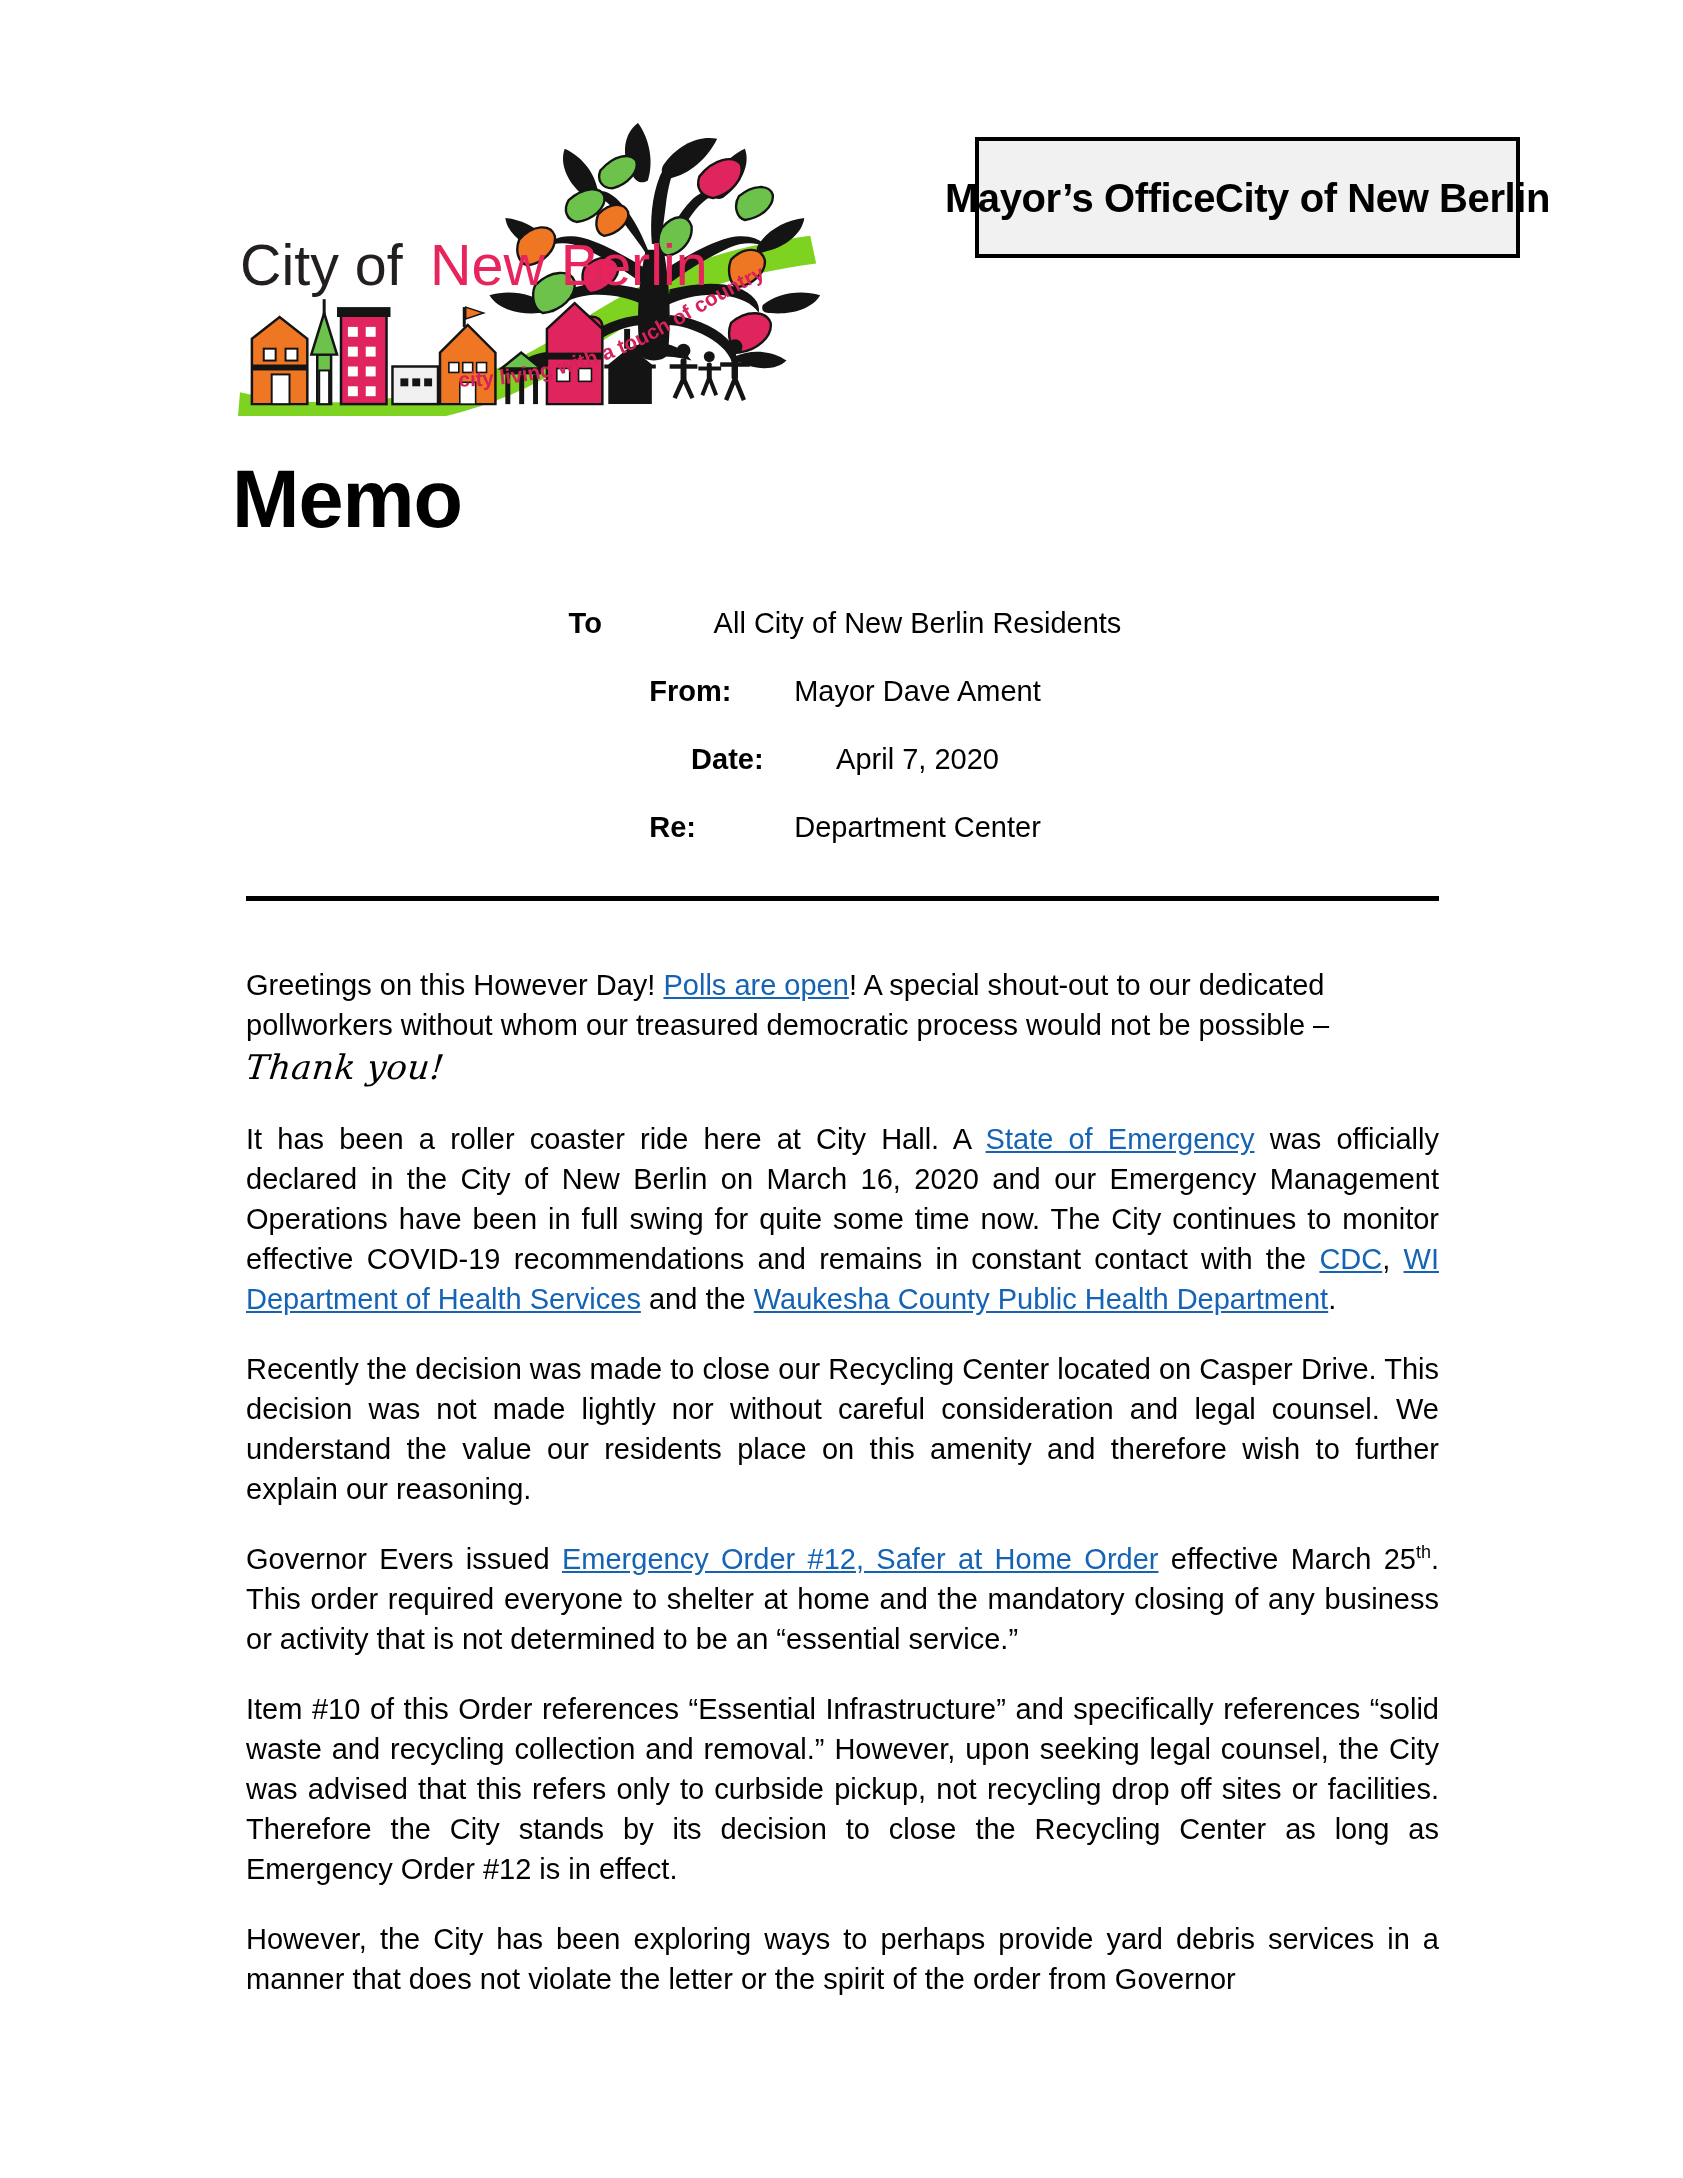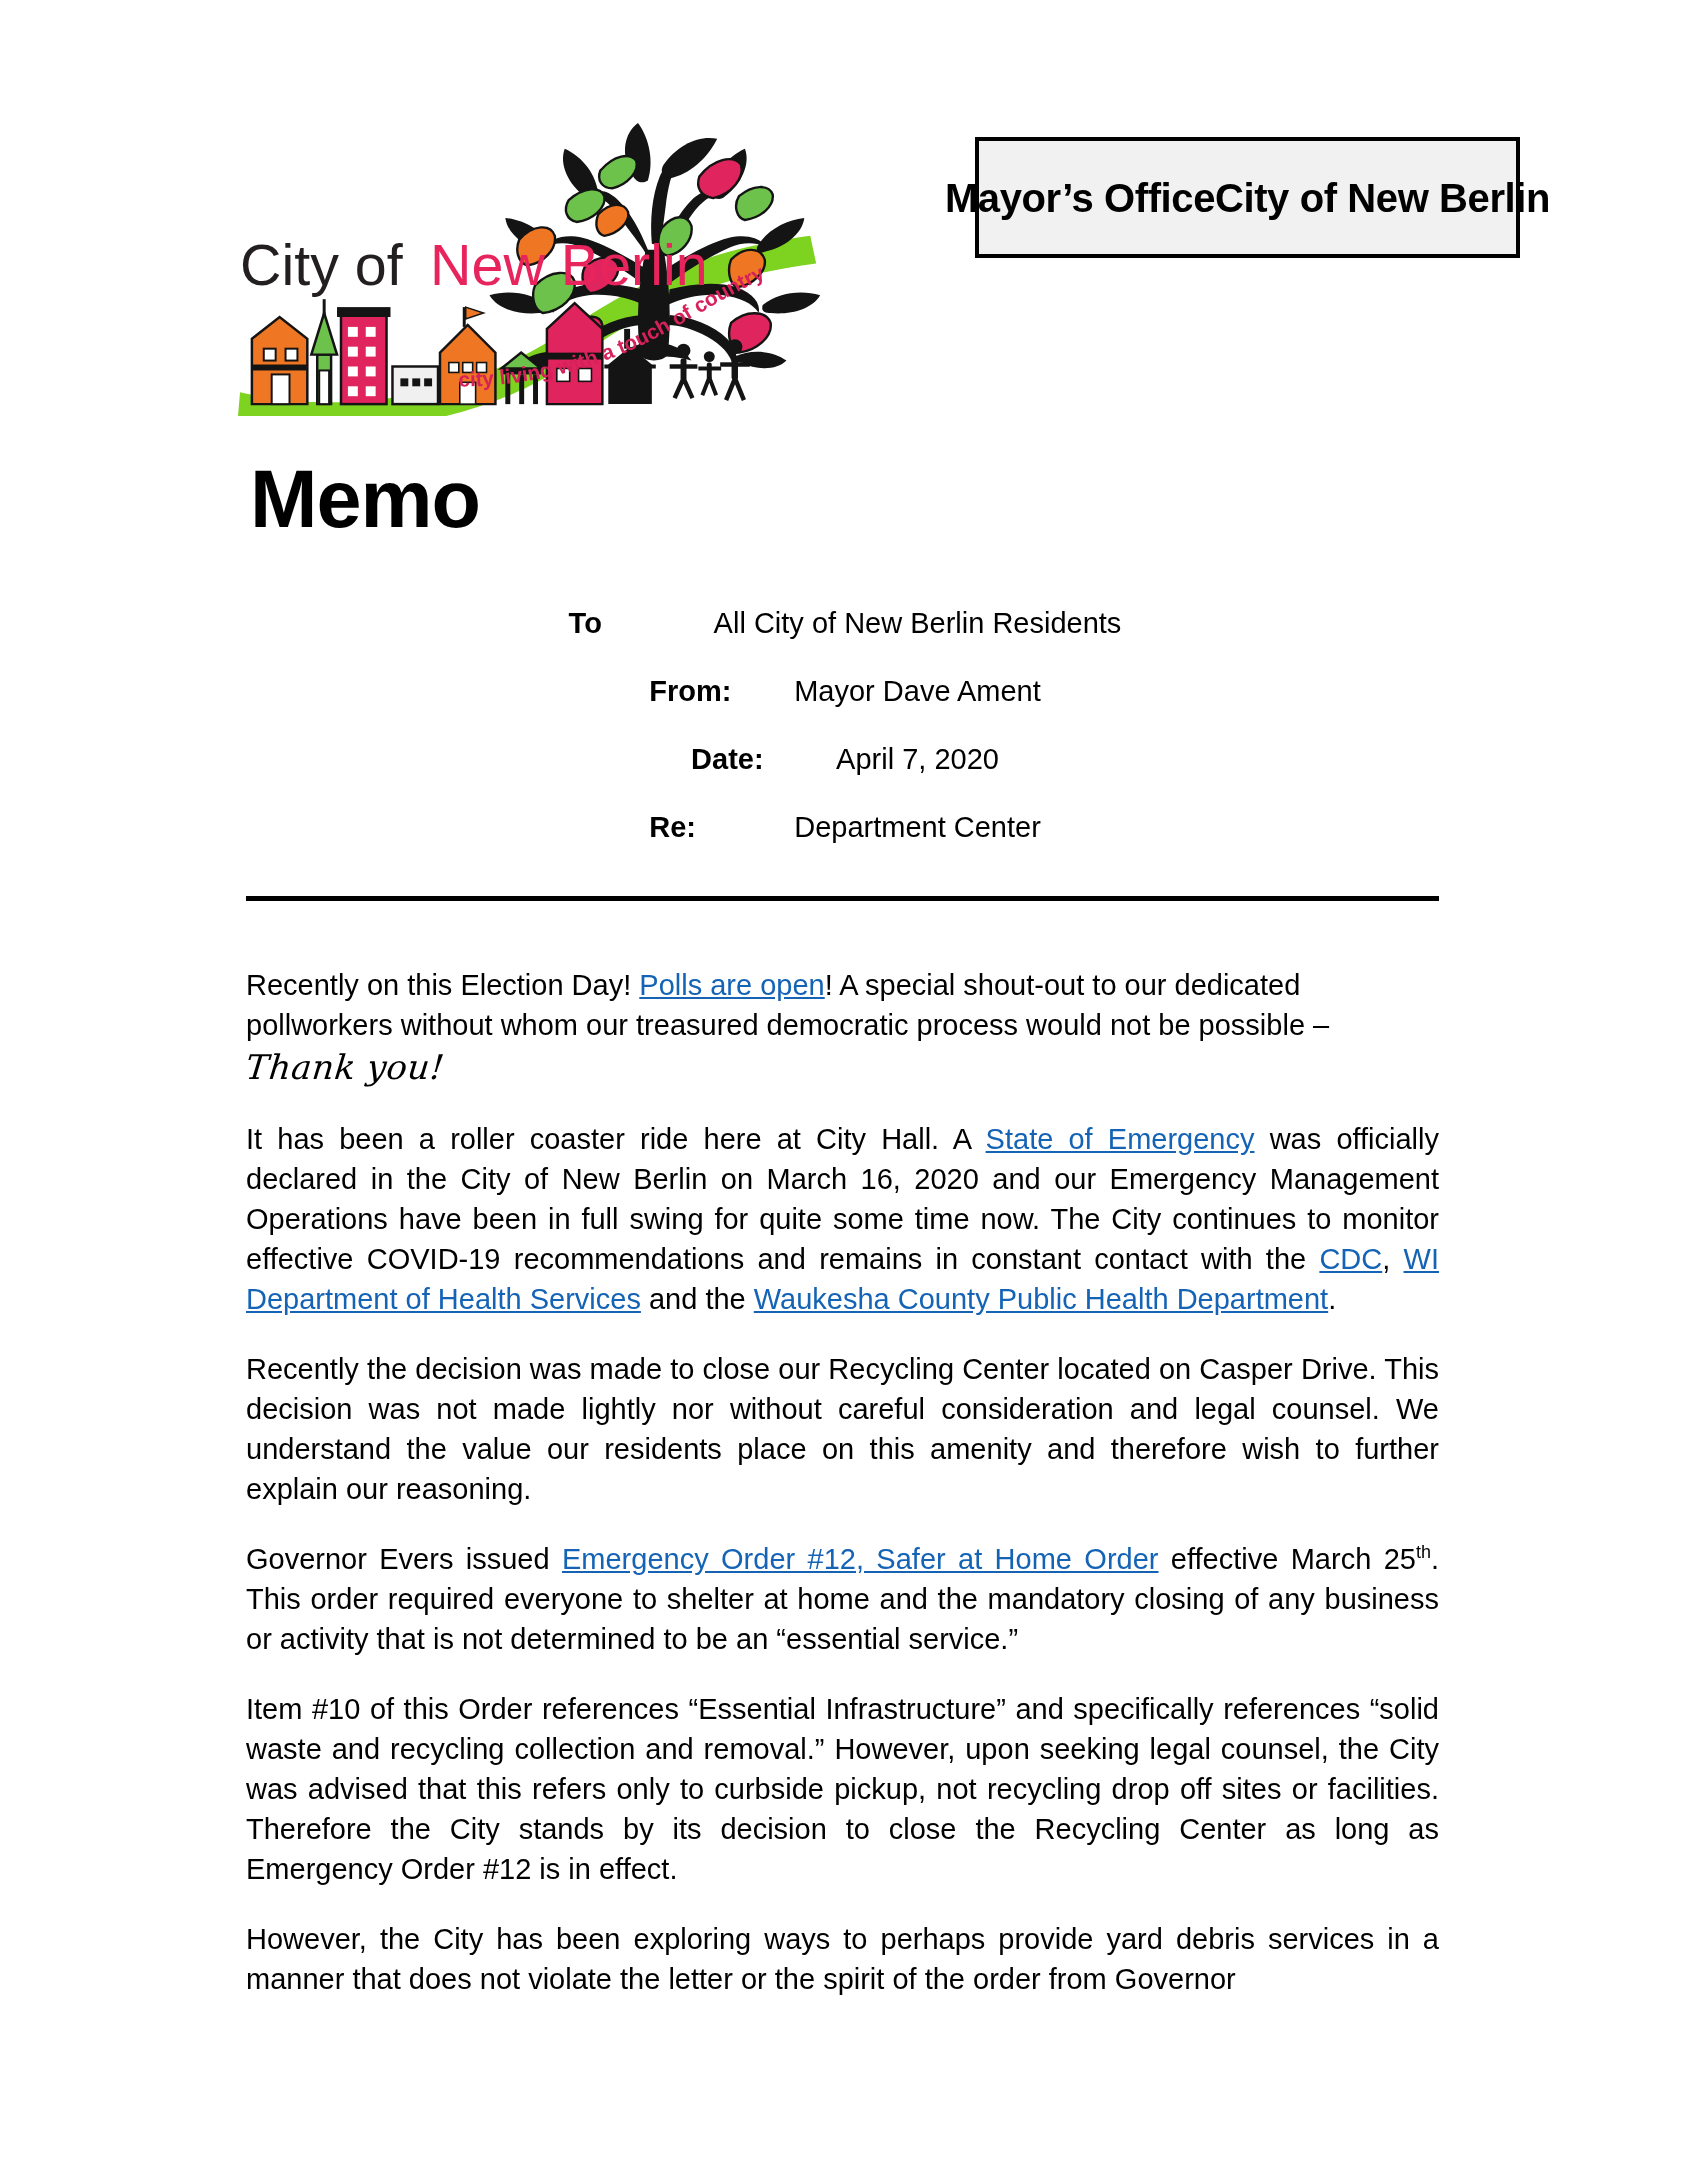--- a/index.html
+++ b/index.html
@@ -63,21 +63,21 @@
     font-size: 40px;
     line-height: 46px;
     letter-spacing: -0.4px;
     color: #000000;
     white-space: nowrap;
   }
 
   
   .memo-title {
     position: absolute;
-    left: 250px;
+    left: 232px;
     top: 455px;
     font-family: "Liberation Sans", sans-serif;
     font-weight: bold;
     font-size: 81px;
     line-height: 89px;
     letter-spacing: -1px;
     color: #000000;
   }
 
   
@@ -344,21 +344,21 @@
       <div class="field-label">Re:</div>
       <div class="field-value">Department Center</div>
     </div>
   </div>
 
   <div class="rule"></div>
 
   <div class="body-zone">
 
     <p class="para nojust">
-      <span>Recently on this Election Day!  </span><a href="#" class="link">Polls are open</a><span>!   A special shout-out to our dedicated pollworkers without whom our treasured democratic process would not be possible – </span>
+      <span>Greetings on this However Day!  </span><a href="#" class="link">Polls are open</a><span>!   A special shout-out to our dedicated pollworkers without whom our treasured democratic process would not be possible – </span>
       <br>
       <span class="script">Thank you!</span>
     </p>
 
     <p class="para">
       <span>It has been a roller coaster ride here at City Hall.   A </span><a href="#" class="link">State of Emergency</a><span> was officially declared in the City of New Berlin on March 16, 2020 and our Emergency Management Operations have been in full swing for quite some time now.    The City continues to monitor effective COVID-19 recommendations and remains in constant contact with the </span><a href="#" class="link">CDC</a><span>, </span><a href="#" class="link">WI Department of Health Services</a><span> and the </span><a href="#" class="link">Waukesha County Public Health Department</a><span>.</span>
     </p>
 
     <p class="para">Recently the decision was made to close our Recycling Center located on Casper Drive.   This decision was not made lightly nor without careful consideration and legal counsel.   We understand the value our residents place on this amenity and therefore wish to further explain our reasoning.</p>
 

